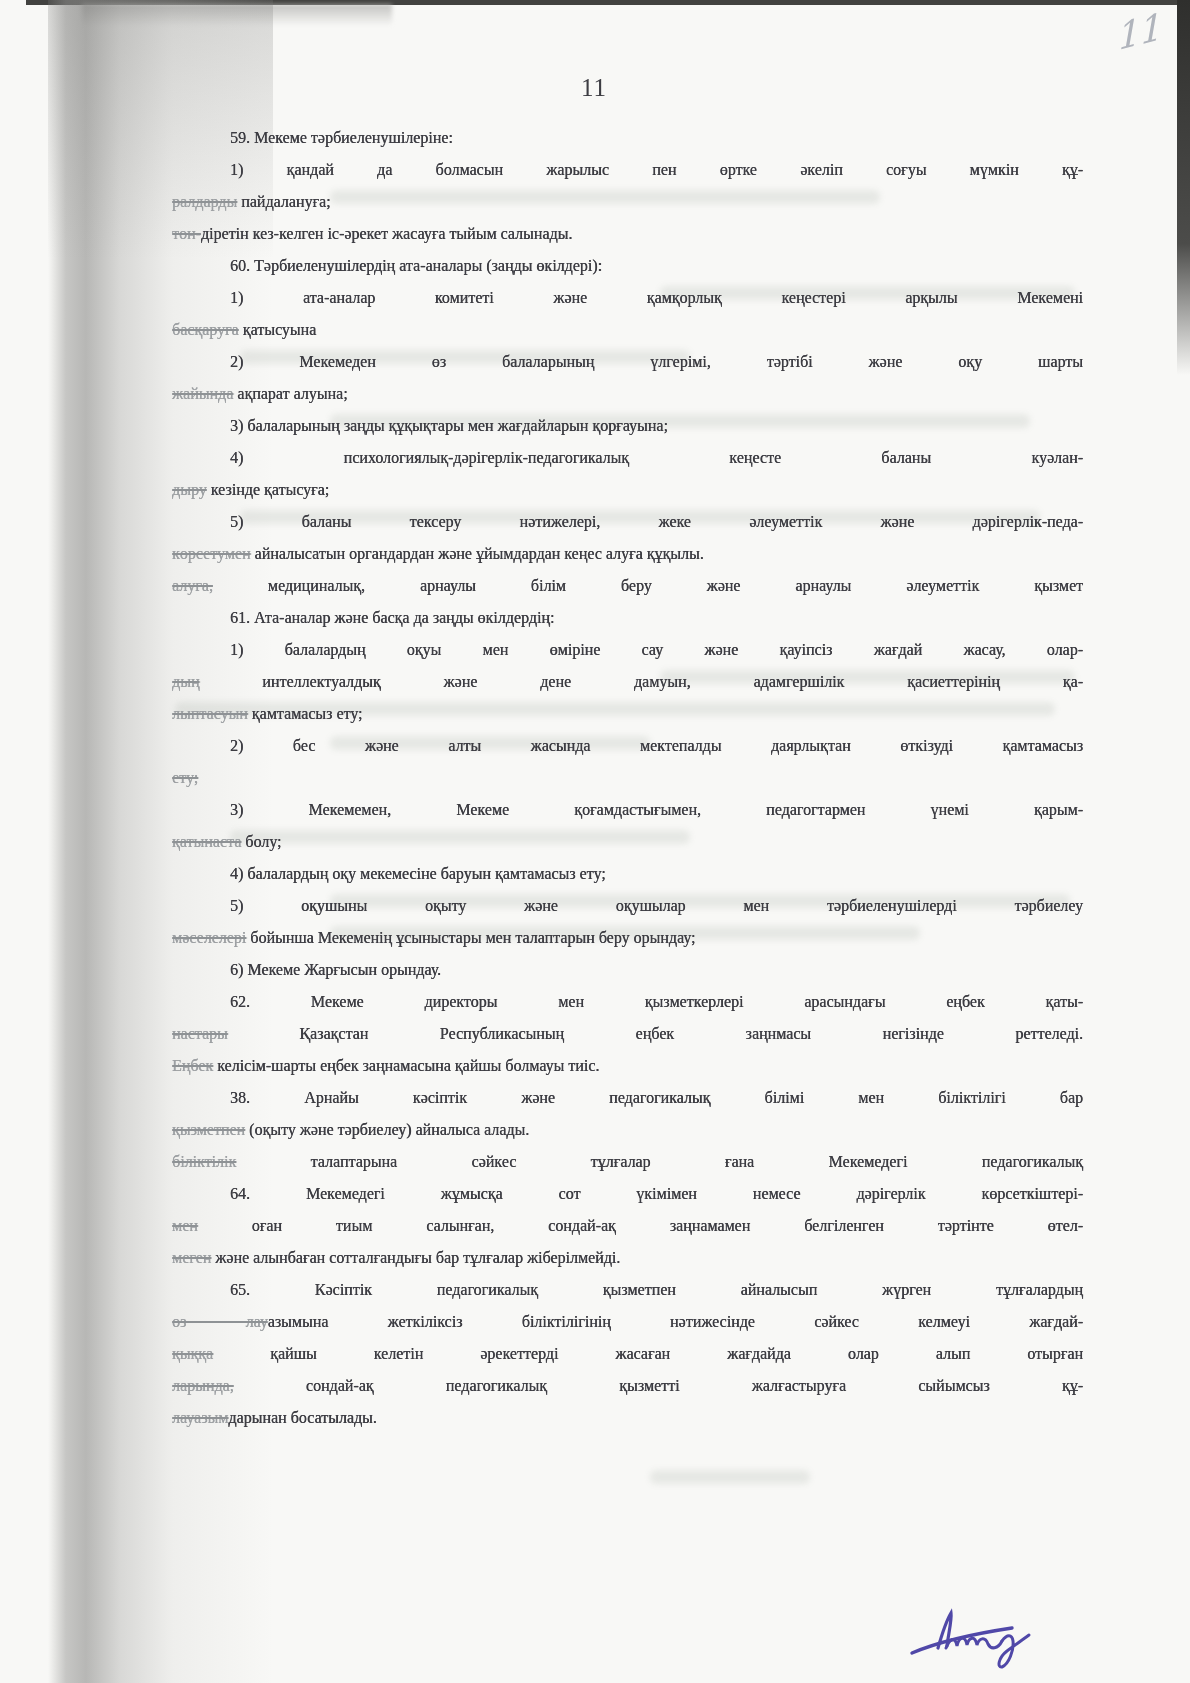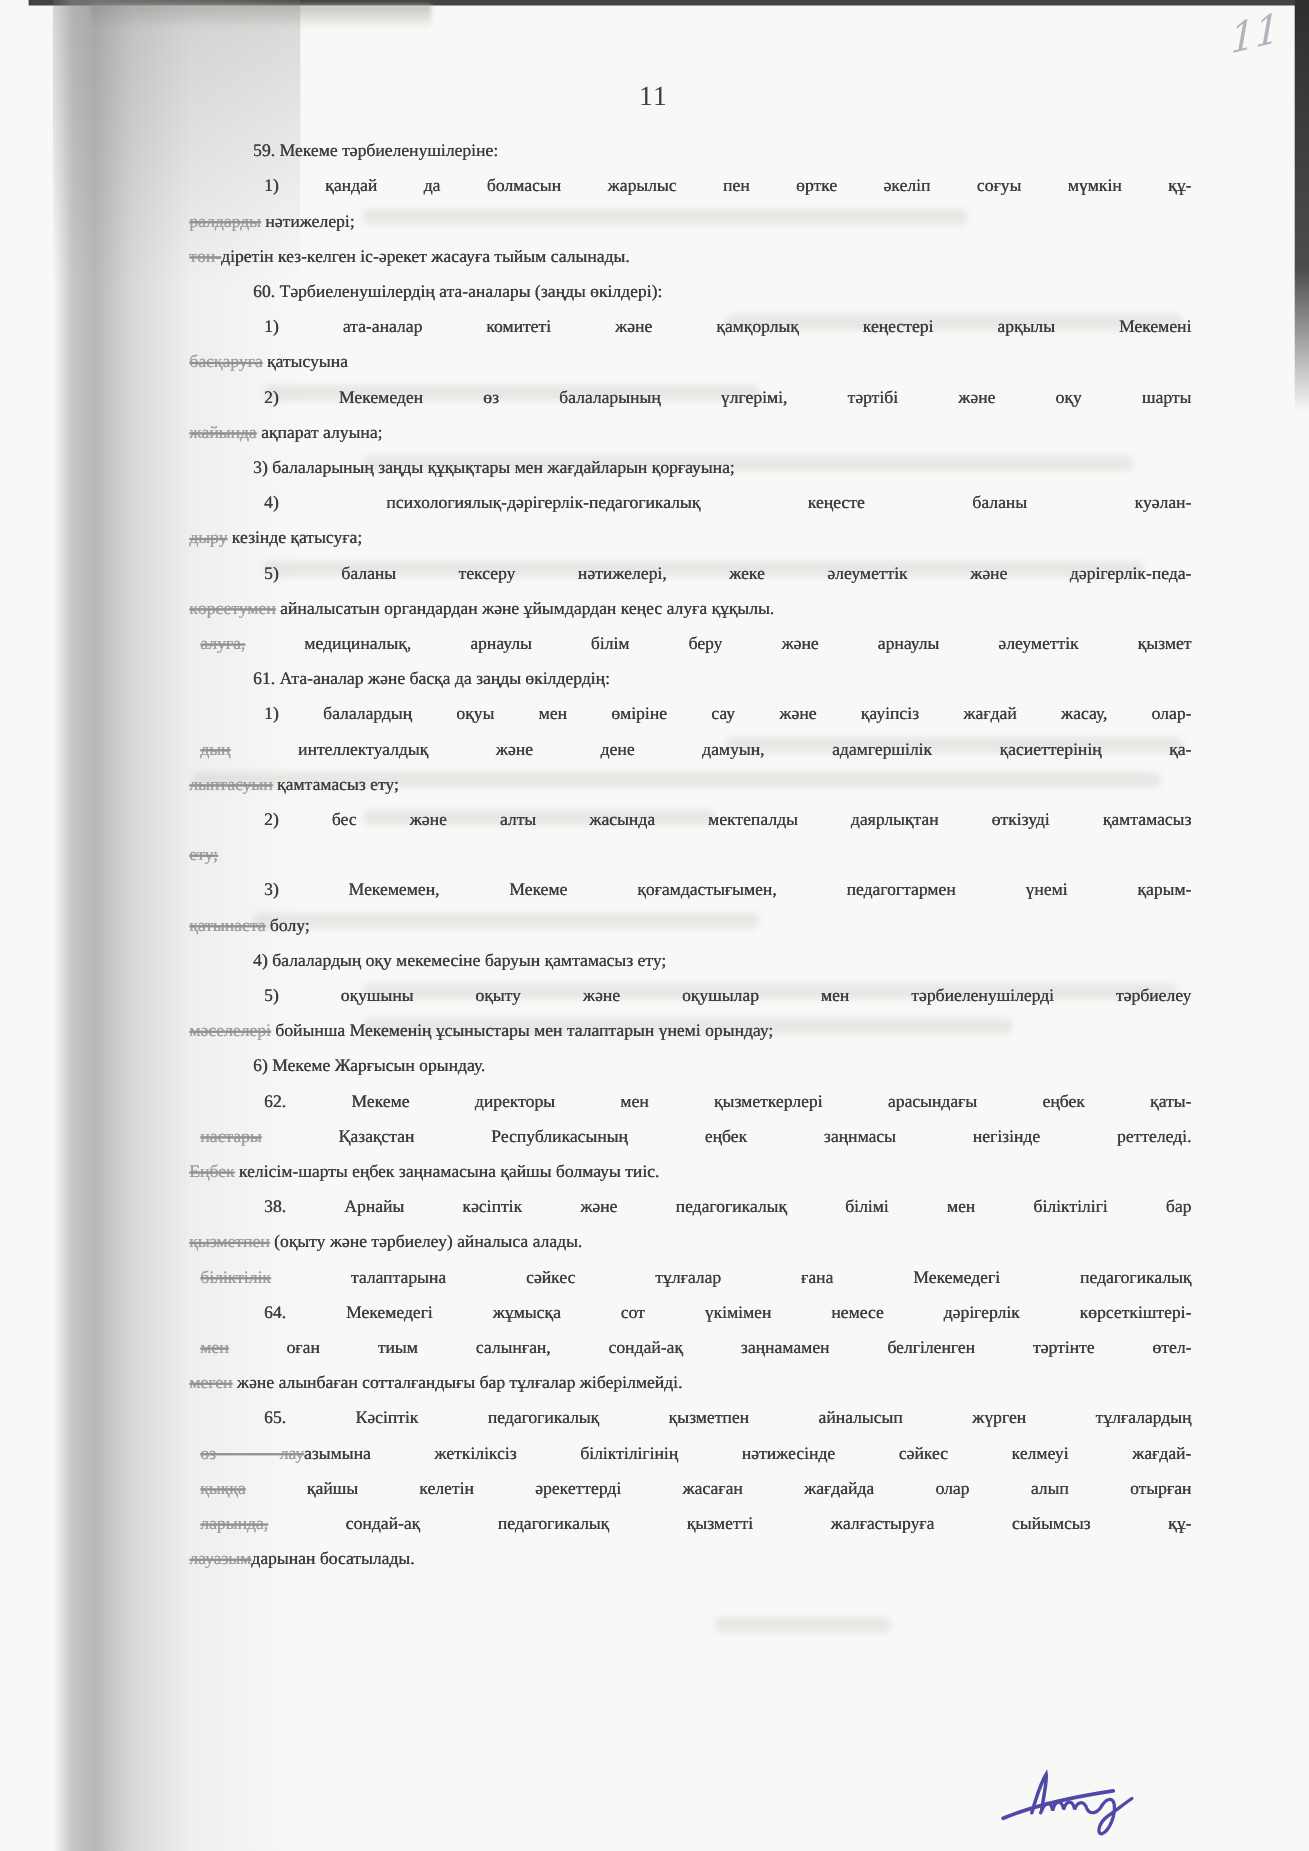--- a/index.html
+++ b/index.html
@@ -28,21 +28,21 @@
   .shadow-left-top{position:absolute;left:48px;top:0;width:225px;height:260px;
     background:linear-gradient(180deg,rgba(120,120,118,.25),rgba(120,120,118,0));}
   .ghost{position:absolute;height:14px;background:#7e8a7e;opacity:.14;filter:blur(3px);border-radius:6px;}
   
   .pagenum{position:absolute;left:164px;top:74px;width:860px;text-align:center;
     font-size:25px;letter-spacing:1px;}
   .lines{position:absolute;left:172px;top:122px;width:911px;font-size:16px;}
   .line{height:32px;line-height:32px;text-align:left;
     text-shadow:0.3px 0 0 currentColor;}
   .line.indent{padding-left:58px;}
-  .line.just{text-align:justify;text-align-last:justify;margin-left:10px;}
+  .line.just{text-align:justify;text-align-last:justify;}
   .faded{color:var(--faded-ink);filter:blur(.3px);
     text-decoration:line-through;text-decoration-color:rgba(125,128,132,.45);
     text-decoration-thickness:2px;}
   
   .hand-num{position:absolute;left:1118px;top:10px;width:44px;height:44px;
     color:var(--pencil);font-style:italic;font-size:36px;line-height:44px;
     transform:rotate(-14deg) skewX(-14deg);font-family:"DejaVu Serif",serif;}
   .signature{position:absolute;left:908px;top:1606px;width:132px;height:70px;
     color:var(--signature-ink);}
 </style>
@@ -71,21 +71,21 @@
       <div class="ghost" style="left: 650px; top: 1470px; width: 160px;"></div>
     </div>
 
   <div class="hand-num">11</div>
 
   <div class="pagenum">11</div>
 
   <div class="lines">
       <div class="line indent"><span>59. Мекеме тәрбиеленушілеріне:</span></div>
       <div class="line indent just"><span>1) қандай да болмасын жарылыс пен өртке әкеліп соғуы мүмкін құ-</span></div>
-      <div class="line"><span class="faded">ралдарды</span><span> нәтижелері;</span></div>
+      <div class="line"><span class="faded">ралдарды</span><span> пайдалануға;</span></div>
       <div class="line"><span class="faded">төн-</span><span>діретін кез-келген іс-әрекет жасауға тыйым салынады.</span></div>
       <div class="line indent"><span>60. Тәрбиеленушілердің ата-аналары (заңды өкілдері):</span></div>
       <div class="line indent just"><span>1) ата-аналар комитеті және қамқорлық кеңестері арқылы Мекемені</span></div>
       <div class="line"><span class="faded">басқаруға</span><span> қатысуына</span></div>
       <div class="line indent just"><span>2) Мекемеден өз балаларының үлгерімі, тәртібі және оқу шарты</span></div>
       <div class="line"><span class="faded">жайында</span><span> ақпарат алуына;</span></div>
       <div class="line indent"><span>3) балаларының заңды құқықтары мен жағдайларын қорғауына;</span></div>
       <div class="line indent just"><span>4) психологиялық-дәрігерлік-педагогикалық кеңесте баланы куәлан-</span></div>
       <div class="line"><span class="faded">дыру</span><span> кезінде қатысуға;</span></div>
       <div class="line indent just"><span>5) баланы тексеру нәтижелері, жеке әлеуметтік және дәрігерлік-педа-</span></div>
@@ -94,21 +94,21 @@
       <div class="line indent"><span>61. Ата-аналар және басқа да заңды өкілдердің:</span></div>
       <div class="line indent just"><span>1) балалардың оқуы мен өміріне сау және қауіпсіз жағдай жасау, олар-</span></div>
       <div class="line just"><span class="faded">дың</span><span> интеллектуалдық және дене дамуын, адамгершілік қасиеттерінің қа-</span></div>
       <div class="line"><span class="faded">лыптасуын</span><span> қамтамасыз ету;</span></div>
       <div class="line indent just"><span>2) бес және алты жасында мектепалды даярлықтан өткізуді қамтамасыз</span></div>
       <div class="line"><span class="faded">ету;</span></div>
       <div class="line indent just"><span>3) Мекемемен, Мекеме қоғамдастығымен, педагогтармен үнемі қарым-</span></div>
       <div class="line"><span class="faded">қатынаста</span><span> болу;</span></div>
       <div class="line indent"><span>4) балалардың оқу мекемесіне баруын қамтамасыз ету;</span></div>
       <div class="line indent just"><span>5) оқушыны оқыту және оқушылар мен тәрбиеленушілерді тәрбиелеу</span></div>
-      <div class="line"><span class="faded">мәселелері</span><span> бойынша Мекеменің ұсыныстары мен талаптарын үнемі орындау;</span></div>
+      <div class="line"><span class="faded">мәселелері</span><span> бойынша Мекеменің ұсыныстары мен талаптарын беру орындау;</span></div>
       <div class="line indent"><span>6) Мекеме Жарғысын орындау.</span></div>
       <div class="line indent just"><span>62. Мекеме директоры мен қызметкерлері арасындағы еңбек қаты-</span></div>
       <div class="line just"><span class="faded">настары</span><span> Қазақстан Республикасының еңбек заңнмасы негізінде реттеледі.</span></div>
       <div class="line"><span class="faded">Еңбек</span><span> келісім-шарты еңбек заңнамасына қайшы болмауы тиіс.</span></div>
       <div class="line indent just"><span>38. Арнайы кәсіптік және педагогикалық білімі мен біліктілігі бар</span></div>
       <div class="line"><span class="faded">қызметпен</span><span> (оқыту және тәрбиелеу) айналыса алады.</span></div>
       <div class="line just"><span class="faded">біліктілік</span><span> талаптарына сәйкес тұлғалар ғана Мекемедегі педагогикалық</span></div>
       <div class="line indent just"><span>64. Мекемедегі жұмысқа сот үкімімен немесе дәрігерлік көрсеткіштері-</span></div>
       <div class="line just"><span class="faded">мен</span><span> оған тиым салынған, сондай-ақ заңнамамен белгіленген тәртінте өтел-</span></div>
       <div class="line"><span class="faded">меген</span><span> және алынбаған сотталғандығы бар тұлғалар жіберілмейді.</span></div>

